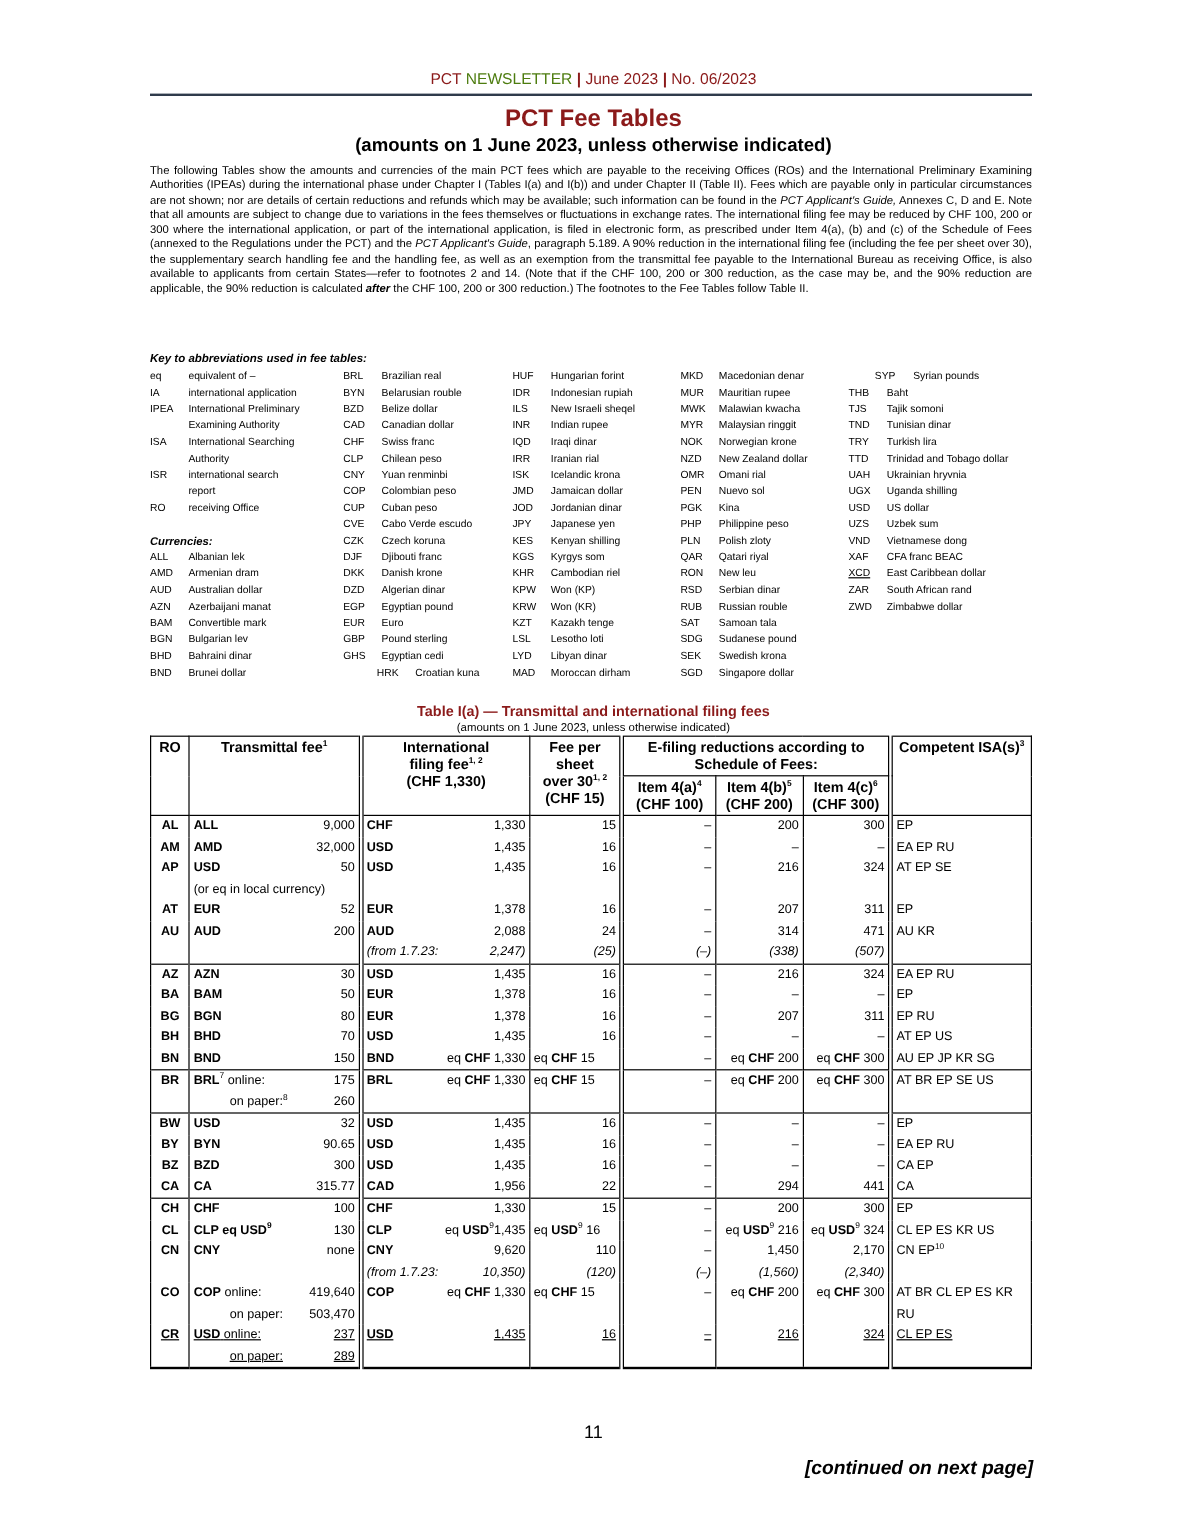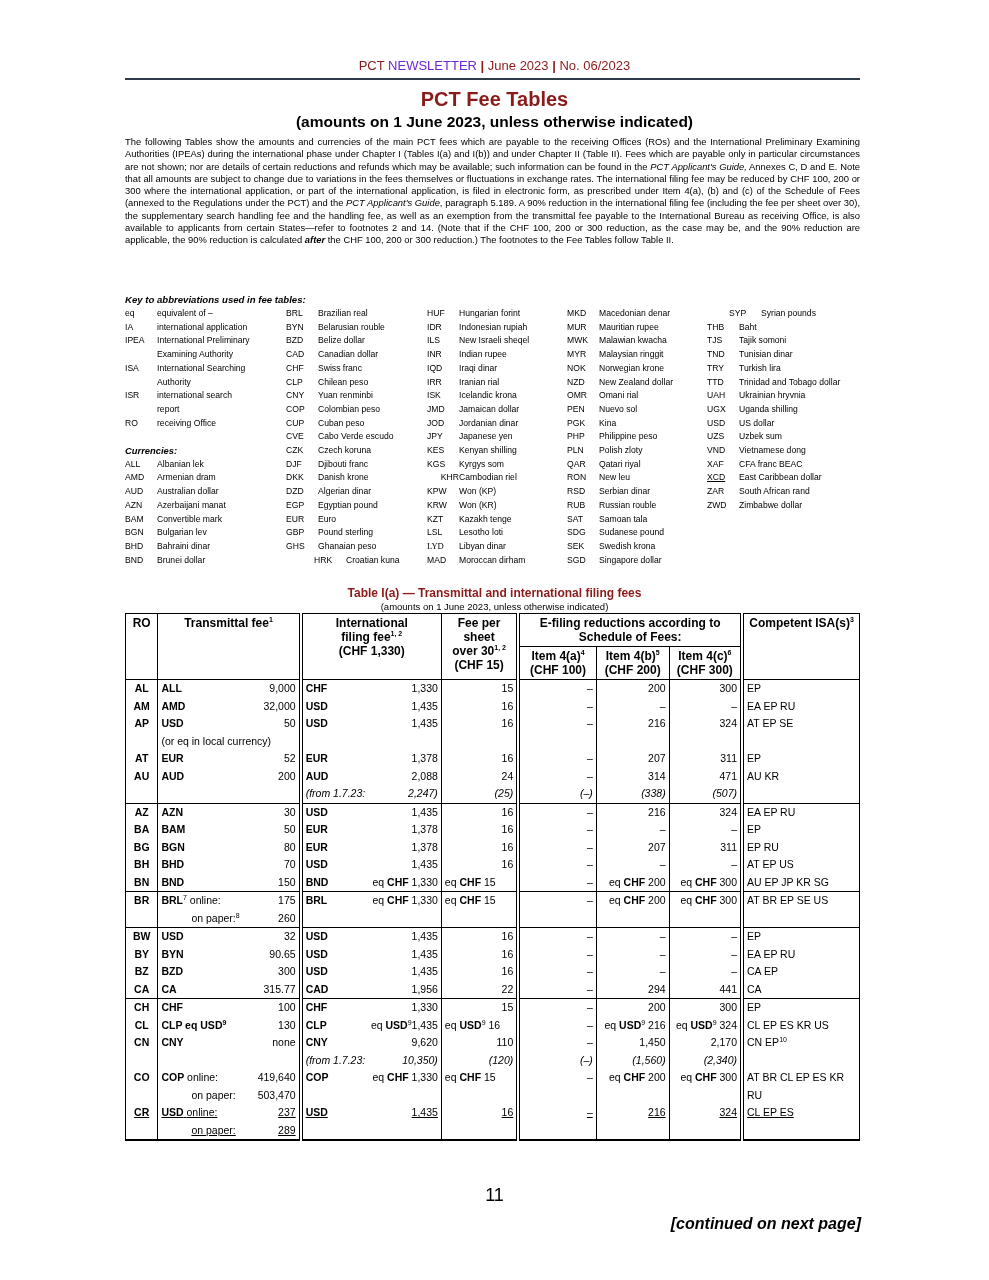--- a/index.html
+++ b/index.html
@@ -1,18 +1,18 @@
 <!DOCTYPE html>
 <html><head>
 <meta charset="utf-8">
 <style>
   html,body{margin:0;padding:0;background:#fff;}
   body{width:989px;height:1280px;position:relative;font-family:"Liberation Sans",sans-serif;color:#000;overflow:hidden;}
   .header{position:absolute;top:58px;left:0;width:989px;text-align:center;font-size:13px;color:#8b1a1a;}
-  .header .nl{color:#6d28d9;}
+  .header .nl{color:#4d7c0f;}
   .header .sep{font-weight:bold;}
   .rule{position:absolute;top:78px;left:125px;width:735px;height:2px;background:#2f3b4b;}
   .title{position:absolute;top:88px;left:0;width:989px;text-align:center;font-size:20px;font-weight:bold;color:#8b1a1a;}
   .subtitle{position:absolute;top:113px;left:0;width:989px;text-align:center;font-size:15.5px;font-weight:bold;}
   .intro{position:absolute;top:136px;left:125px;width:735px;font-size:9.4px;line-height:12.3px;text-align:justify;}
   .intro i{font-style:italic;}
   .keyhead{position:absolute;top:294px;left:125px;font-size:9.6px;font-weight:bold;font-style:italic;}
   .abbr{position:absolute;font-size:8.6px;line-height:13.7px;}
   .abbr .row{display:flex;white-space:nowrap;}
   .abbr .code{display:inline-block;}
@@ -25,21 +25,21 @@
   table.fees tr.grp td{border-top:1.5px solid #000;}
   table.fees tr.last td{border-bottom:2px solid #000;text-decoration:underline;}
   .dbl{border-left:4px double #000 !important;}
   .b{font-weight:bold;}
   .r{text-align:right;}
   .c{text-align:center;}
   .it{font-style:italic;}
   sup{font-size:7px;line-height:0;}
   .pair{display:flex;justify-content:space-between;}
   .cont{position:absolute;top:1215px;right:128px;font-size:16px;font-style:italic;font-weight:bold;}
-  .pagenum{position:absolute;top:1185px;left:0;width:989px;text-align:center;font-size:18px;}
+  .pagenum{position:absolute;top:1185px;left:0;width:989px;text-align:center;font-size:15px;}
 </style>
 </head>
 <body>
 
 <div class="header">
   <span>PCT</span>
   <span class="nl">NEWSLETTER</span>
   <span class="sep">|</span>
   <span>June 2023</span>
   <span class="sep">|</span>
@@ -190,21 +190,21 @@
     <div class="row">
       <span class="code" style="width: 32px;">EUR</span>
       <span>Euro</span>
     </div>
     <div class="row">
       <span class="code" style="width: 32px;">GBP</span>
       <span>Pound sterling</span>
     </div>
     <div class="row">
       <span class="code" style="width: 32px;">GHS</span>
-      <span>Ghanaian peso</span>
+      <span>Egyptian cedi</span>
     </div>
     <div class="row">
       <span class="code" style="width: 32px; margin-left: 28px;">HRK</span>
       <span>Croatian kuna</span>
     </div>
   </div>
 <div class="abbr" id="col3" style="top:307px;left:427px;width:140px;">
     <div class="row">
       <span class="code" style="width: 32px;">HUF</span>
       <span>Hungarian forint</span>
@@ -247,41 +247,41 @@
     </div>
     <div class="row">
       <span class="code" style="width: 32px;">KES</span>
       <span>Kenyan shilling</span>
     </div>
     <div class="row">
       <span class="code" style="width: 32px;">KGS</span>
       <span>Kyrgys som</span>
     </div>
     <div class="row">
-      <span class="code" style="width: 32px; text-align: right;">KHR</span>
+      <span class="code" style="width: 32px;">KHR</span>
       <span>Cambodian riel</span>
     </div>
     <div class="row">
       <span class="code" style="width: 32px;">KPW</span>
       <span>Won (KP)</span>
     </div>
     <div class="row">
       <span class="code" style="width: 32px;">KRW</span>
       <span>Won (KR)</span>
     </div>
     <div class="row">
       <span class="code" style="width: 32px;">KZT</span>
       <span>Kazakh tenge</span>
     </div>
     <div class="row">
       <span class="code" style="width: 32px;">LSL</span>
       <span>Lesotho loti</span>
     </div>
     <div class="row">
-      <span class="code" style="width: 32px; font-family: Liberation Serif, serif;">LYD</span>
+      <span class="code" style="width: 32px;">LYD</span>
       <span>Libyan dinar</span>
     </div>
     <div class="row">
       <span class="code" style="width: 32px;">MAD</span>
       <span>Moroccan dirham</span>
     </div>
   </div>
 <div class="abbr" id="col4" style="top:307px;left:567px;width:140px;">
     <div class="row">
       <span class="code" style="width: 32px;">MKD</span>

